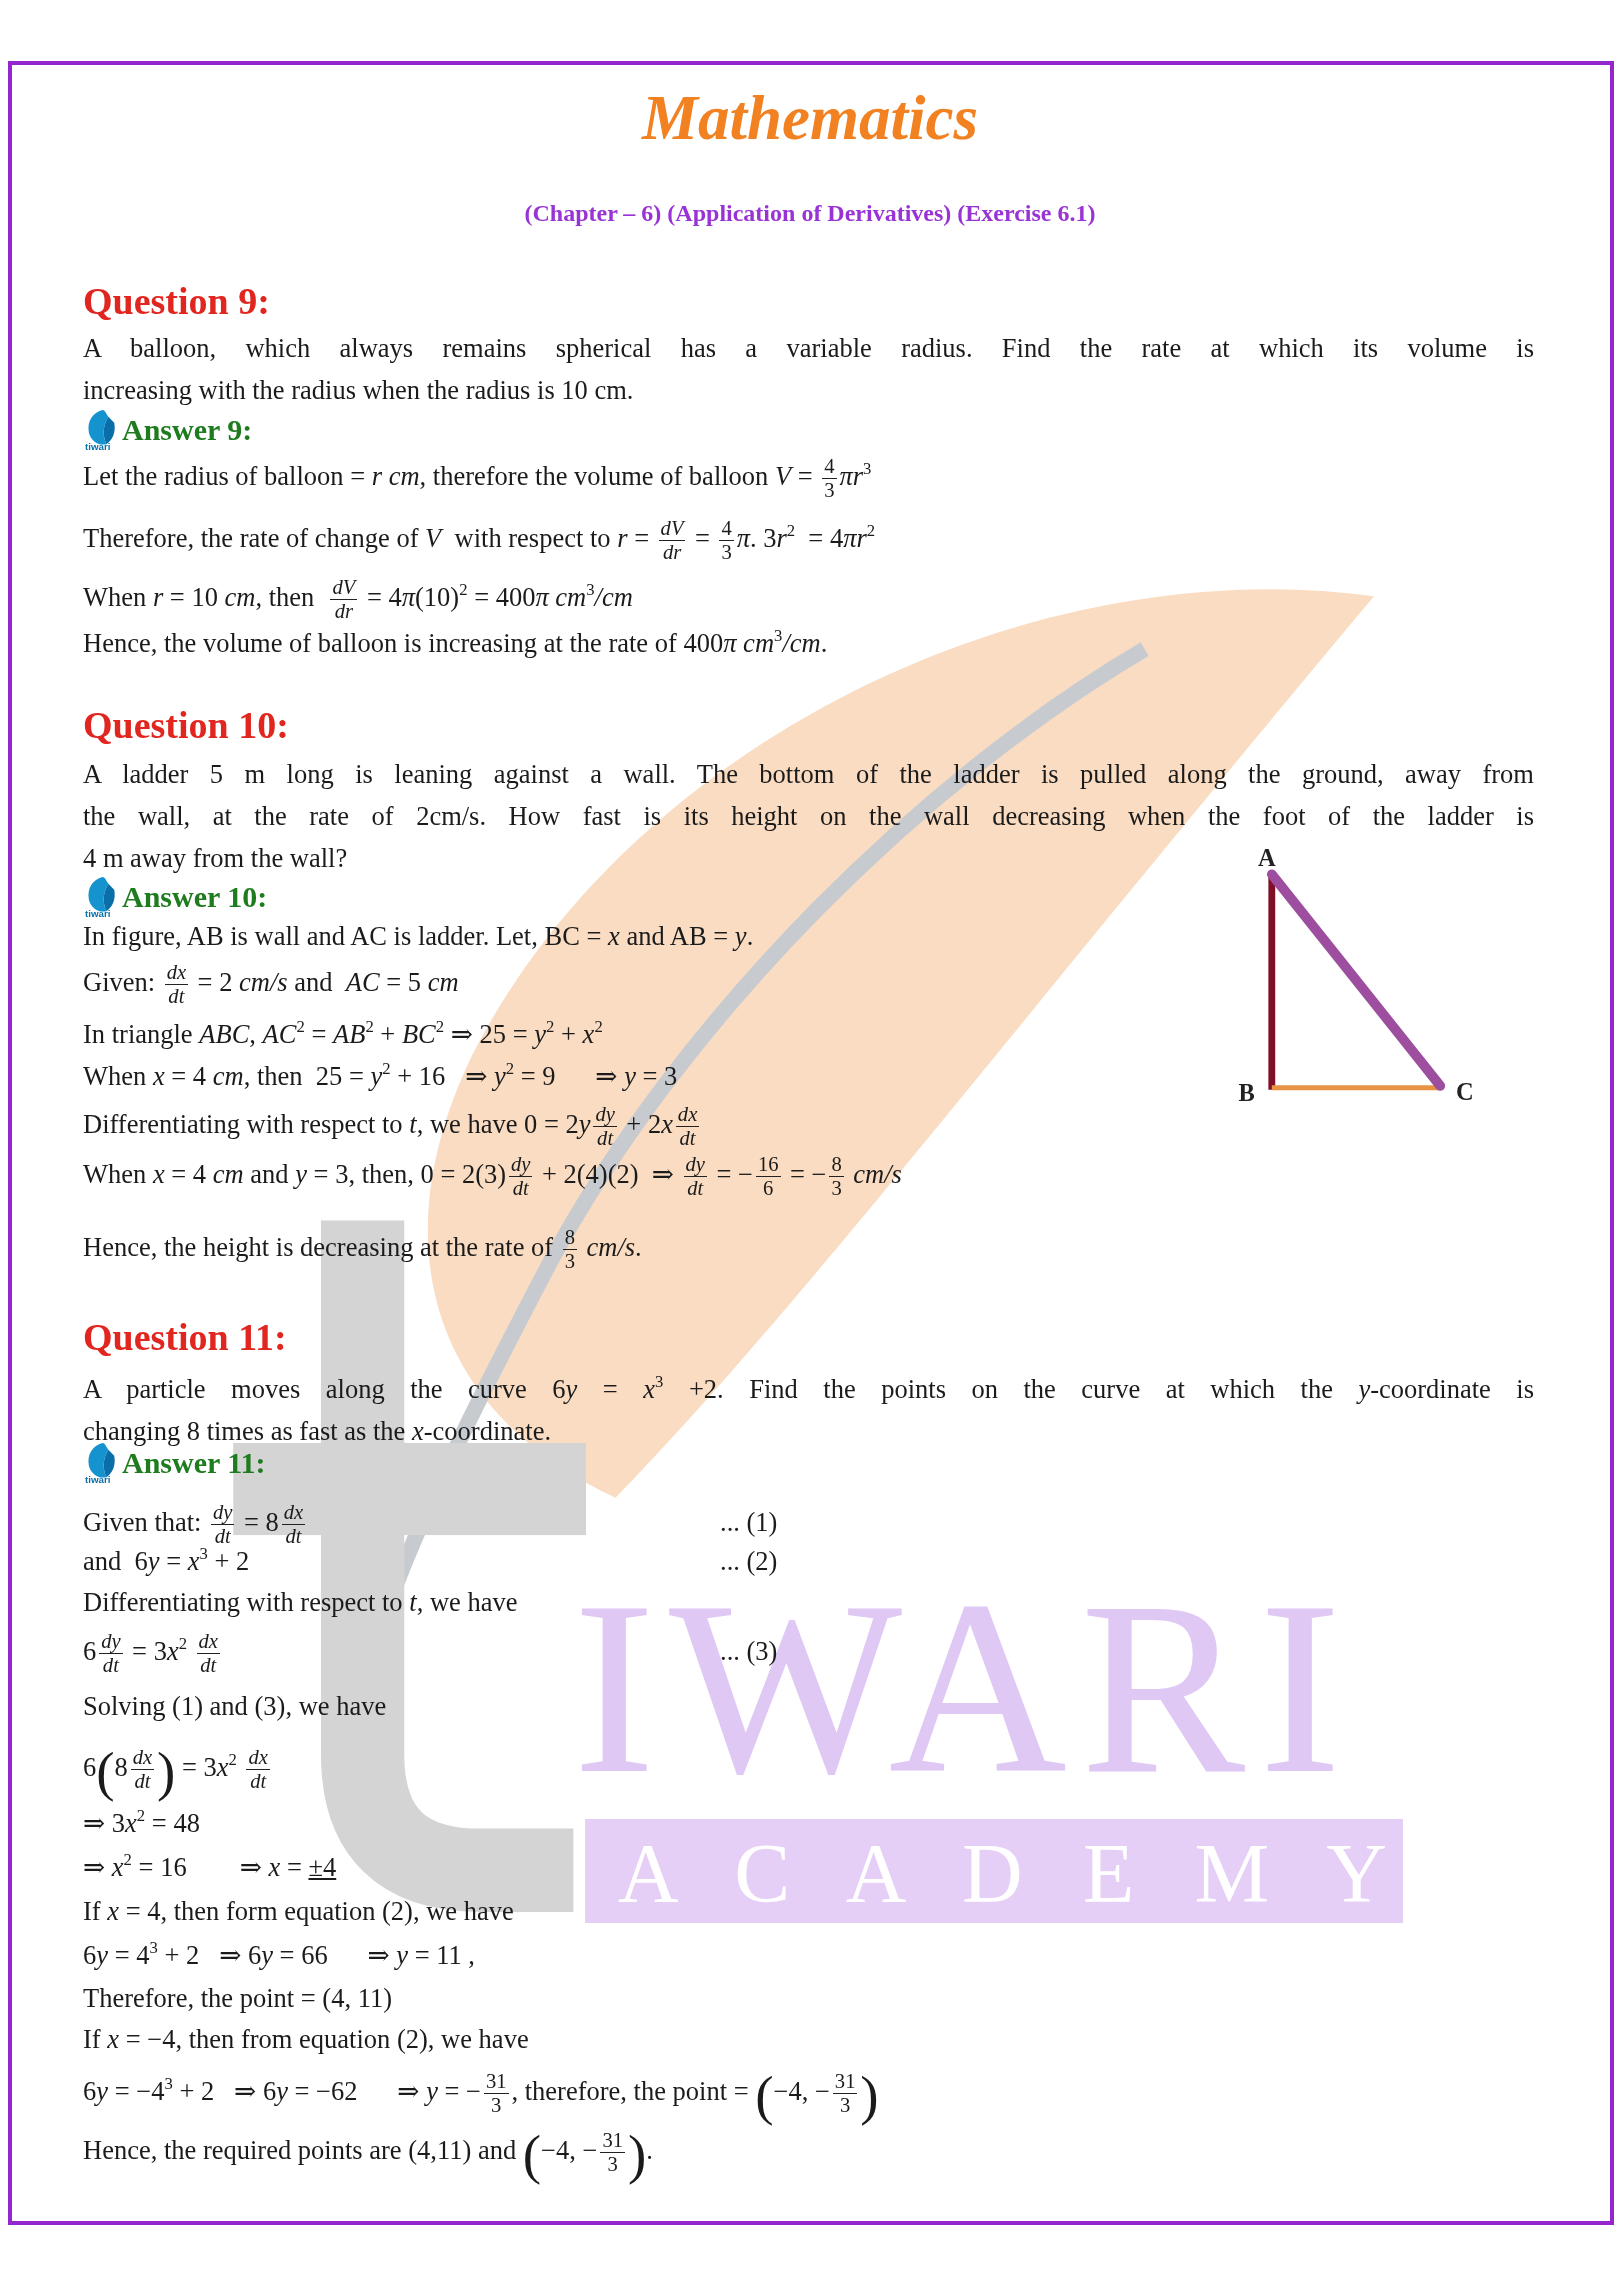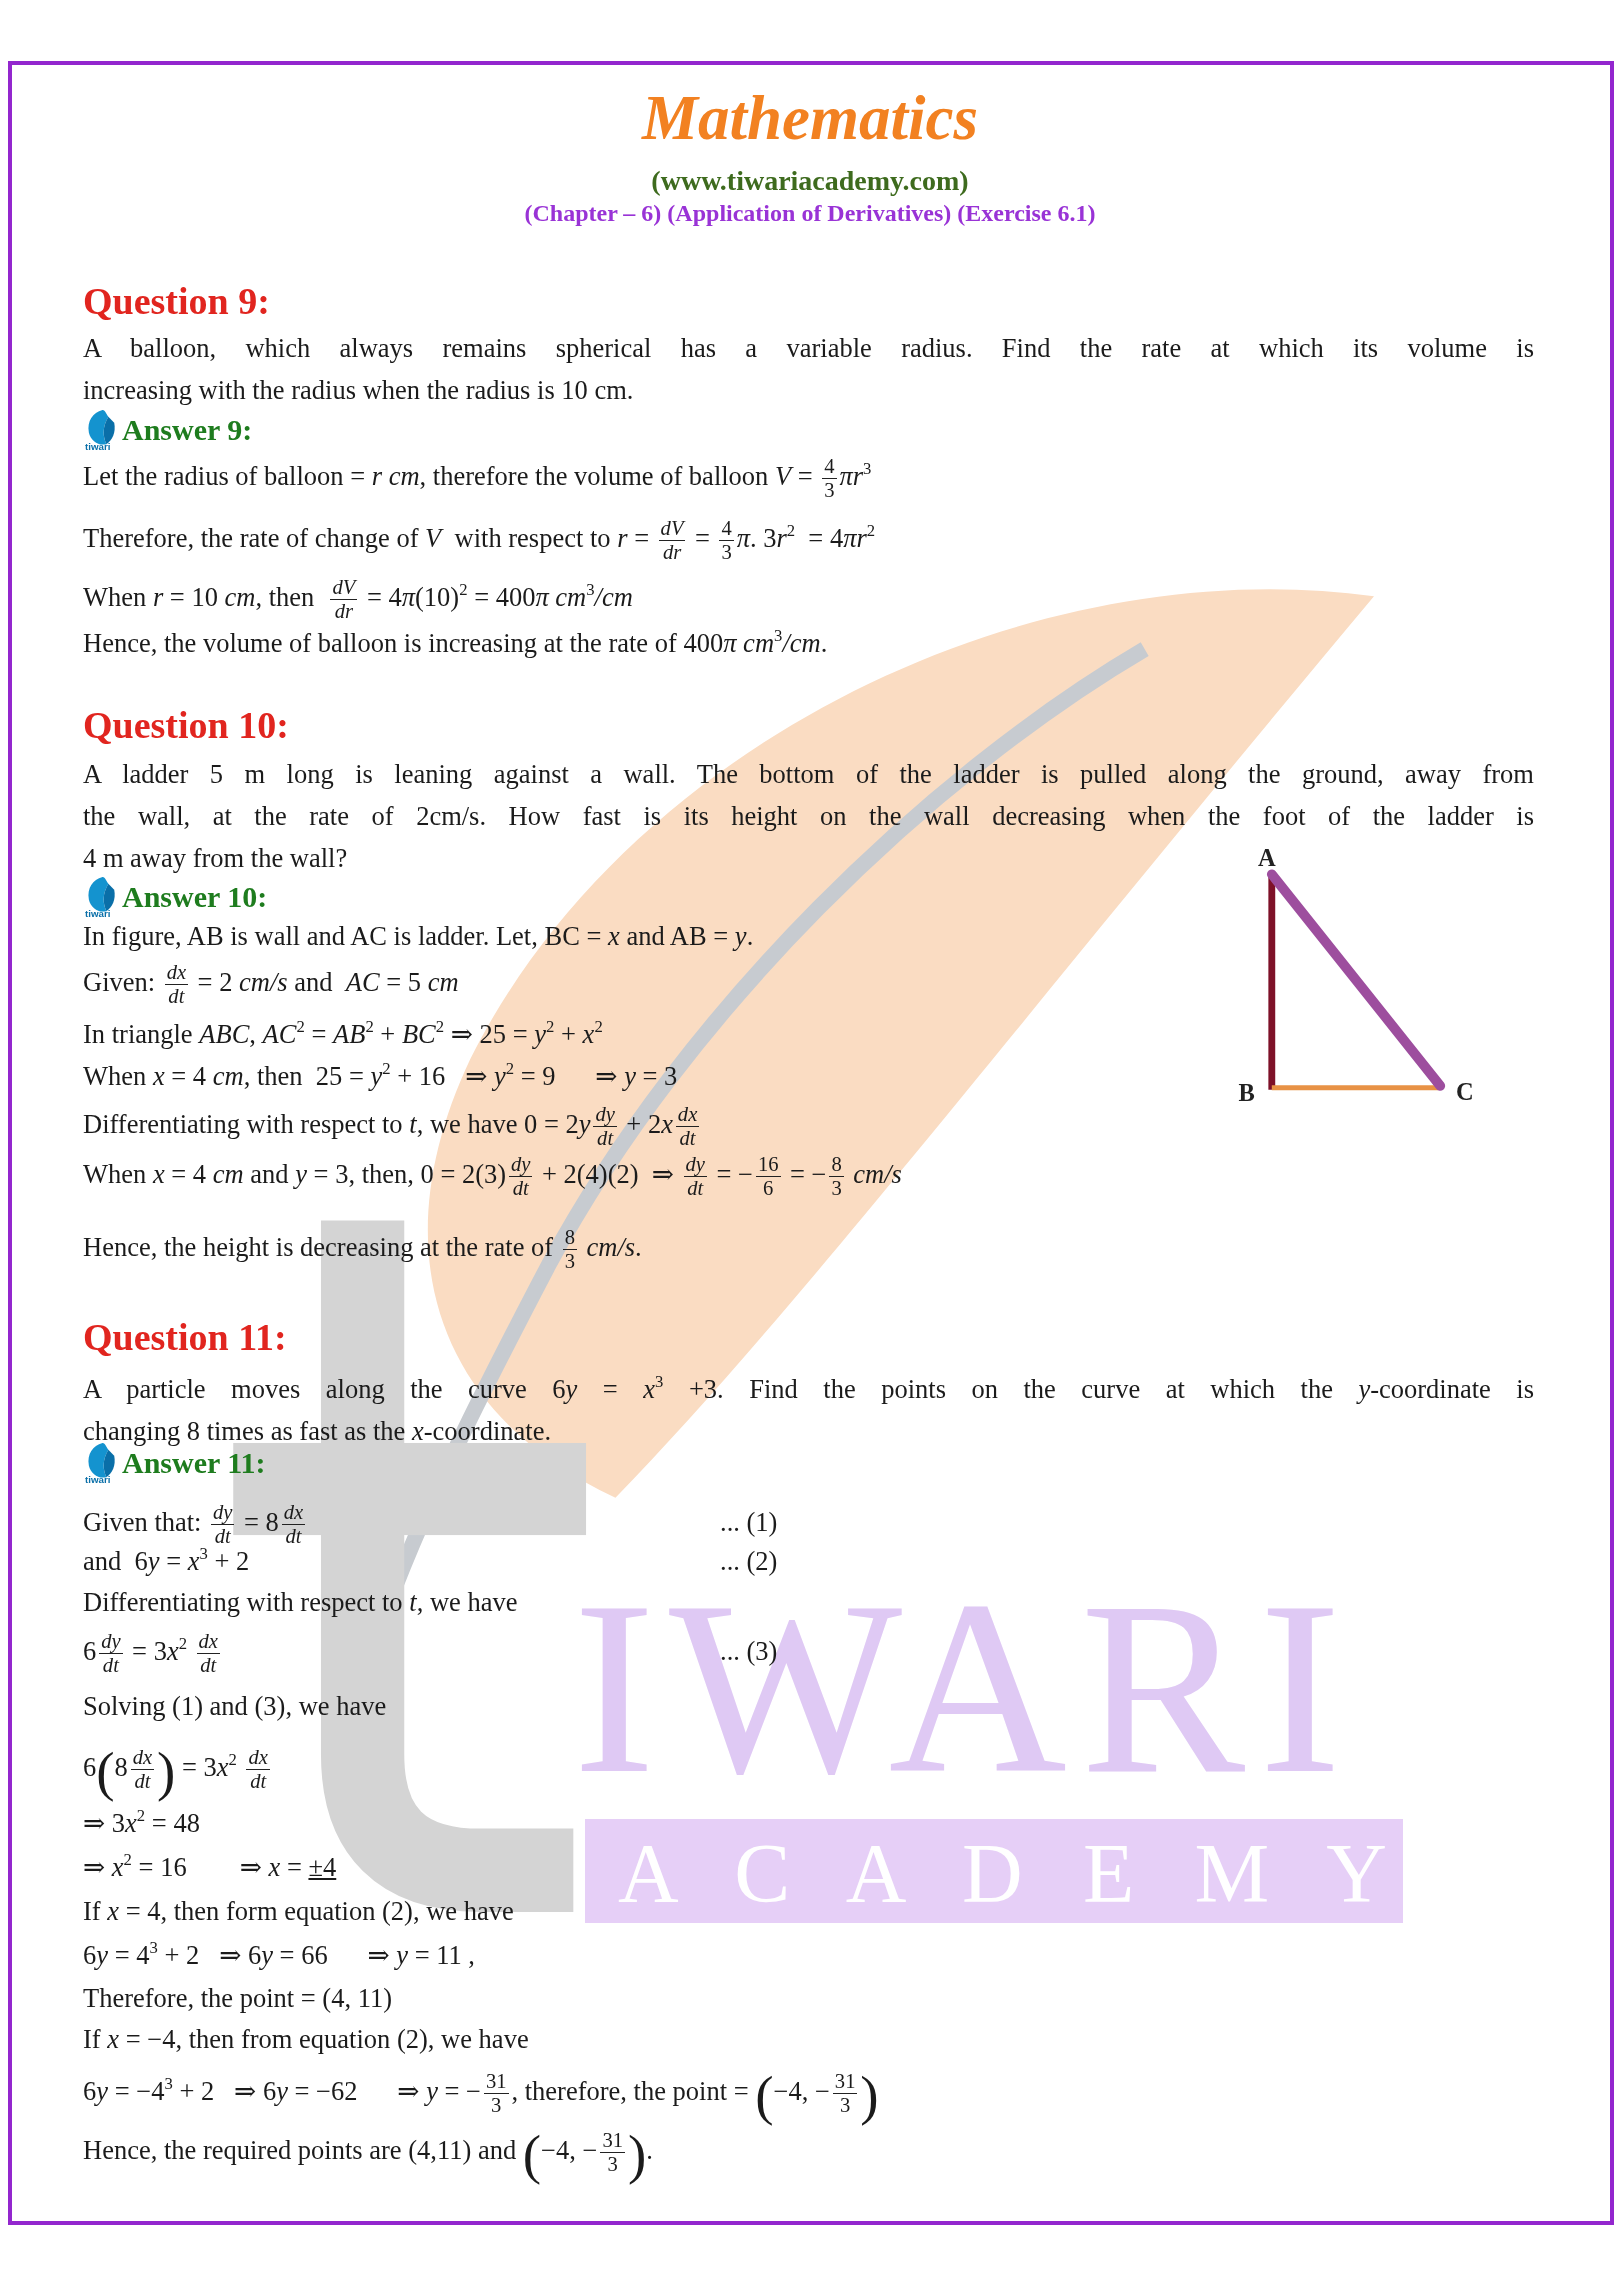--- a/index.html
+++ b/index.html
@@ -47,21 +47,20 @@
   <path d="M370,1245 L370,1790 Q370,1908 490,1908 L585,1908" stroke="#D4D4D4" stroke-width="85" fill="none"></path>
 </svg>
 
 <div class="iwari">IWARI</div>
 <div class="acadbox">
   <div class="letters">A C A D E M Y</div>
 </div>
 
 <div class="content">
   <div class="hd t">Mathematics</div>
-  <div class="hd s">(www.tiwariacademy.com)</div>
   <div class="hd ch">(Chapter – 6) (Application of Derivatives) (Exercise 6.1)</div>
 
   <div id="flow">
       <div class="qlbl" style="top: 277px;">Question 9:</div>
       <div class="ln qln jst" style="top: 328px; line-height: 41px;"><span>A balloon, which always remains spherical has a variable radius. Find the rate at which its volume is</span></div>
       <div class="ln qln" style="top: 370px; line-height: 41px;"><span>increasing with the radius when the radius is 10 cm.</span></div>
       <div class="albl" style="top: 406px;">
   <svg width="39" height="45" viewBox="0 0 40 46" style="font-size:31px">
     <path d="M20,3 C10,6 4,14 6,26 C8,35 16,40 24,38 C20,30 20,20 26,10 C23,5 22,3 20,3 Z" fill="#1493CF"></path>
     <path d="M26,10 C20,20 20,30 24,38 C30,34 34,26 32,16 Z" fill="#0A6FA8"></path>
@@ -86,21 +85,21 @@
 <span>Answer 10:</span>
       </div>
       <div class="ln" style="top: 914px; line-height: 45px; height: 45px;"><span>In figure, AB is wall and AC is ladder. Let, BC = </span><span class="it">x</span><span> and AB = </span><span class="it">y</span><span>.</span></div>
       <div class="ln" style="top: 941px; line-height: 82px; height: 82px;"><span>Given: </span><span class="fr"><span class="n it">dx</span><span class="d it">dt</span></span><span> = 2 </span><span class="it">cm/s</span><span> and  </span><span class="it">AC</span><span> = 5 </span><span class="it">cm</span></div>
       <div class="ln" style="top: 1012px; line-height: 45px; height: 45px;"><span>In triangle </span><span class="it">ABC</span><span>, </span><span class="it">AC</span><span class="sp">2</span><span> = </span><span class="it">AB</span><span class="sp">2</span><span> + </span><span class="it">BC</span><span class="sp">2</span><span> ⇒ 25 = </span><span class="it">y</span><span class="sp">2</span><span> + </span><span class="it">x</span><span class="sp">2</span></div>
       <div class="ln" style="top: 1054px; line-height: 45px; height: 45px;"><span>When </span><span class="it">x</span><span> = 4 </span><span class="it">cm</span><span>, then  25 = </span><span class="it">y</span><span class="sp">2</span><span> + 16   ⇒ </span><span class="it">y</span><span class="sp">2</span><span> = 9      ⇒ </span><span class="it">y</span><span> = 3</span></div>
       <div class="ln" style="top: 1083px; line-height: 82px; height: 82px;"><span>Differentiating with respect to </span><span class="it">t</span><span>, we have 0 = 2</span><span class="it">y</span><span class="fr"><span class="n it">dy</span><span class="d it">dt</span></span><span> + 2</span><span class="it">x</span><span class="fr"><span class="n it">dx</span><span class="d it">dt</span></span></div>
       <div class="ln" style="top: 1133px; line-height: 82px; height: 82px;"><span>When </span><span class="it">x</span><span> = 4 </span><span class="it">cm</span><span> and </span><span class="it">y</span><span> = 3, then, 0 = 2(3)</span><span class="fr"><span class="n it">dy</span><span class="d it">dt</span></span><span> + 2(4)(2)  ⇒ </span><span class="fr"><span class="n it">dy</span><span class="d it">dt</span></span><span> = −</span><span class="fr"><span class="n">16</span><span class="d">6</span></span><span> = −</span><span class="fr"><span class="n">8</span><span class="d">3</span></span><span> </span><span class="it">cm/s</span></div>
       <div class="ln" style="top: 1206px; line-height: 82px; height: 82px;"><span>Hence, the height is decreasing at the rate of </span><span class="fr"><span class="n">8</span><span class="d">3</span></span><span> </span><span class="it">cm/s</span><span>.</span></div>
       <div class="qlbl" style="top: 1313px;">Question 11:</div>
-      <div class="ln qln jst" style="top: 1368px; line-height: 42px;"><span>A particle moves along the curve 6</span><span class="it">y</span><span> = </span><span class="it">x</span><span class="sp">3</span><span> +3. Find the points on the curve at which the </span><span class="it">y</span><span>-coordinate is</span></div>
+      <div class="ln qln jst" style="top: 1368px; line-height: 42px;"><span>A particle moves along the curve 6</span><span class="it">y</span><span> = </span><span class="it">x</span><span class="sp">3</span><span> +2. Find the points on the curve at which the </span><span class="it">y</span><span>-coordinate is</span></div>
       <div class="ln qln" style="top: 1410px; line-height: 42px;"><span>changing 8 times as fast as the </span><span class="it">x</span><span>-coordinate.</span></div>
       <div class="albl" style="top: 1439px;">
   <svg width="39" height="45" viewBox="0 0 40 46" style="font-size:31px">
     <path d="M20,3 C10,6 4,14 6,26 C8,35 16,40 24,38 C20,30 20,20 26,10 C23,5 22,3 20,3 Z" fill="#1493CF"></path>
     <path d="M26,10 C20,20 20,30 24,38 C30,34 34,26 32,16 Z" fill="#0A6FA8"></path>
     <text x="2" y="44" font-size="10" fill="#0A6FA8" font-family="Liberation Sans, sans-serif">tiwari</text>
   </svg>
 <span>Answer 11:</span>
       </div>
       <div class="ln" style="top: 1481px; line-height: 82px; height: 82px;"><span>Given that: </span><span class="fr"><span class="n it">dy</span><span class="d it">dt</span></span><span> = 8</span><span class="fr"><span class="n it">dx</span><span class="d it">dt</span></span><span class="eq">... (1)</span></div>

